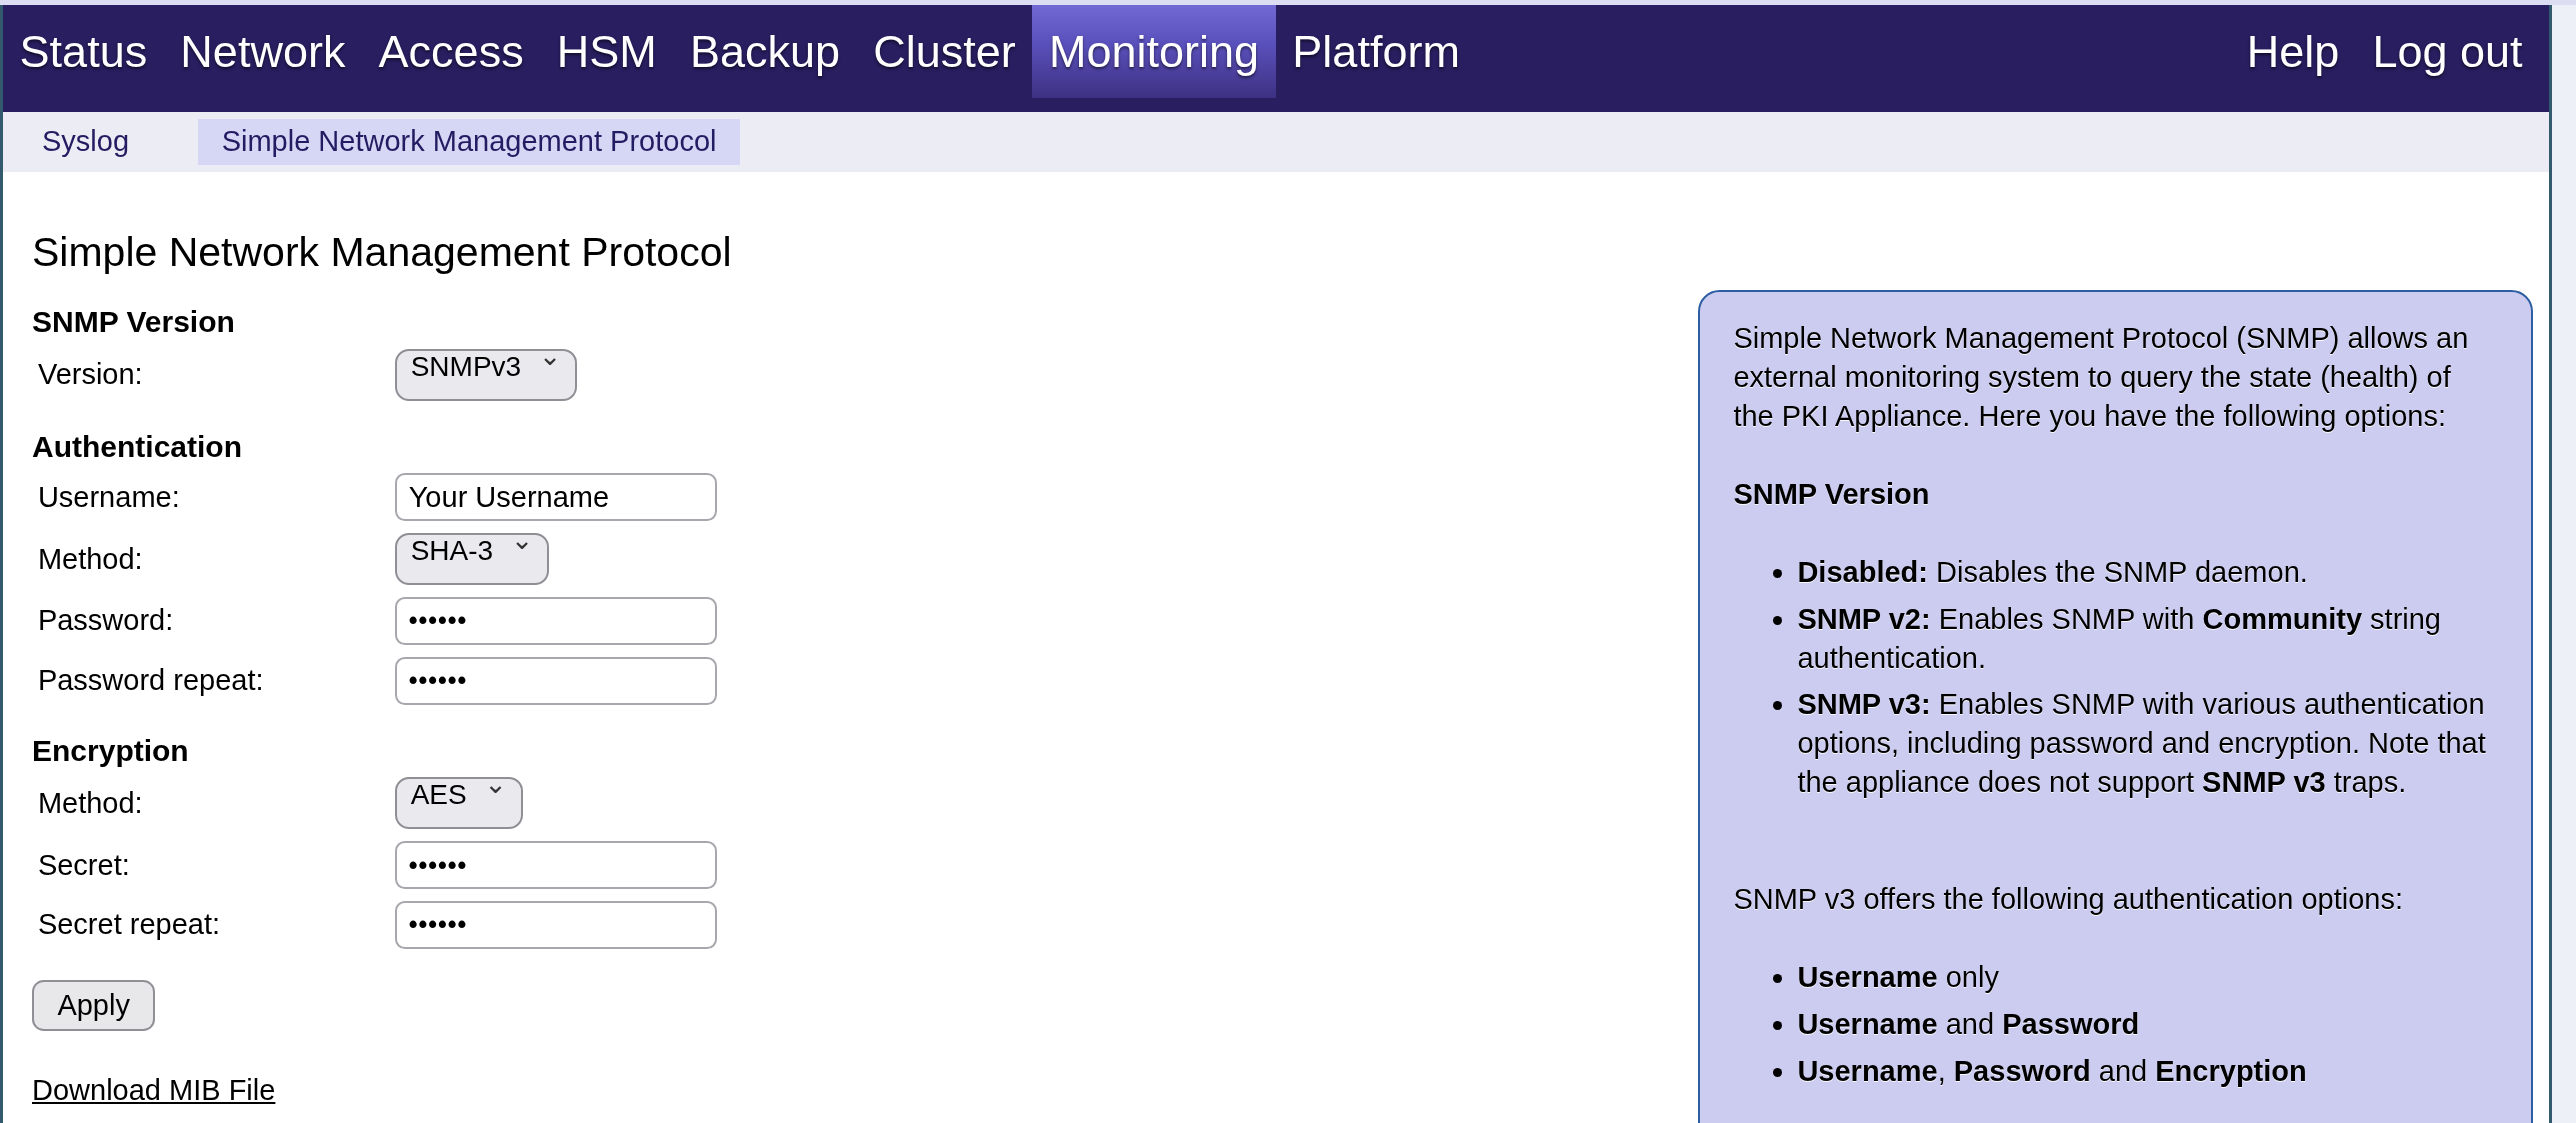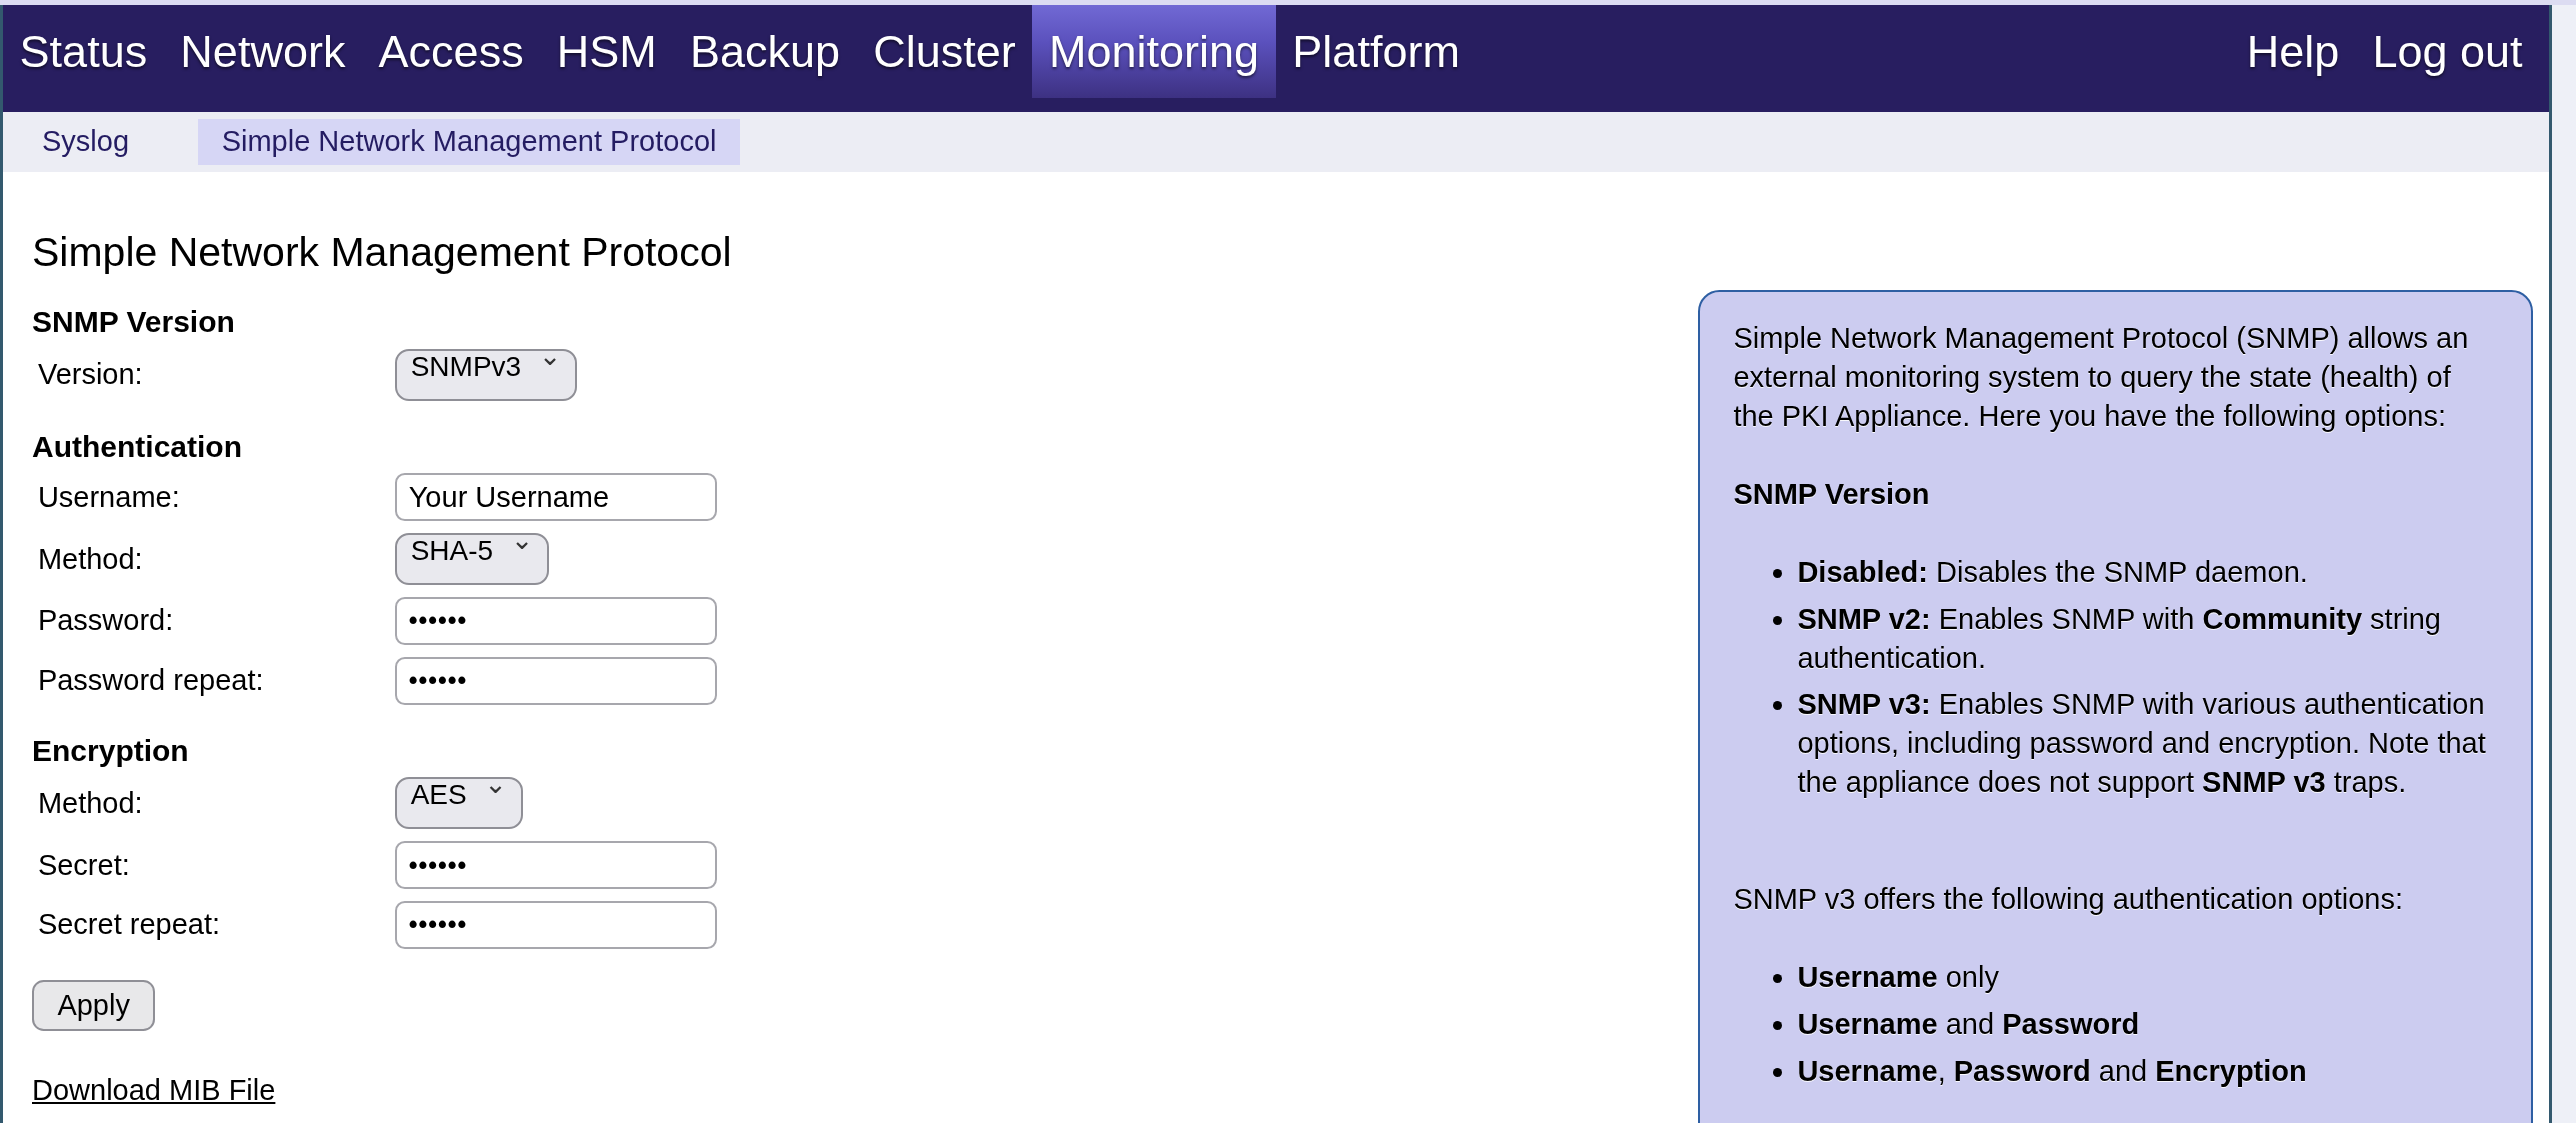--- a/index.html
+++ b/index.html
@@ -105,21 +105,21 @@
     </div>
 
     <div class="section-h">Authentication</div>
     <div class="row">
       <label>Username:</label>
       <input class="text-input" type="text" value="Your Username" style="">
     </div>
     <div class="row">
       <label>Method:</label>
       <div class="fake-select">
-        <span>SHA-5</span>
+        <span>SHA-3</span>
         <span class="chevron">⌄</span>
       </div>
     </div>
     <div class="row">
       <label>Password:</label>
       <input class="text-input pw" type="text" value="••••••" style="">
     </div>
     <div class="row">
       <label>Password repeat:</label>
       <input class="text-input pw" type="text" value="••••••" style="">

